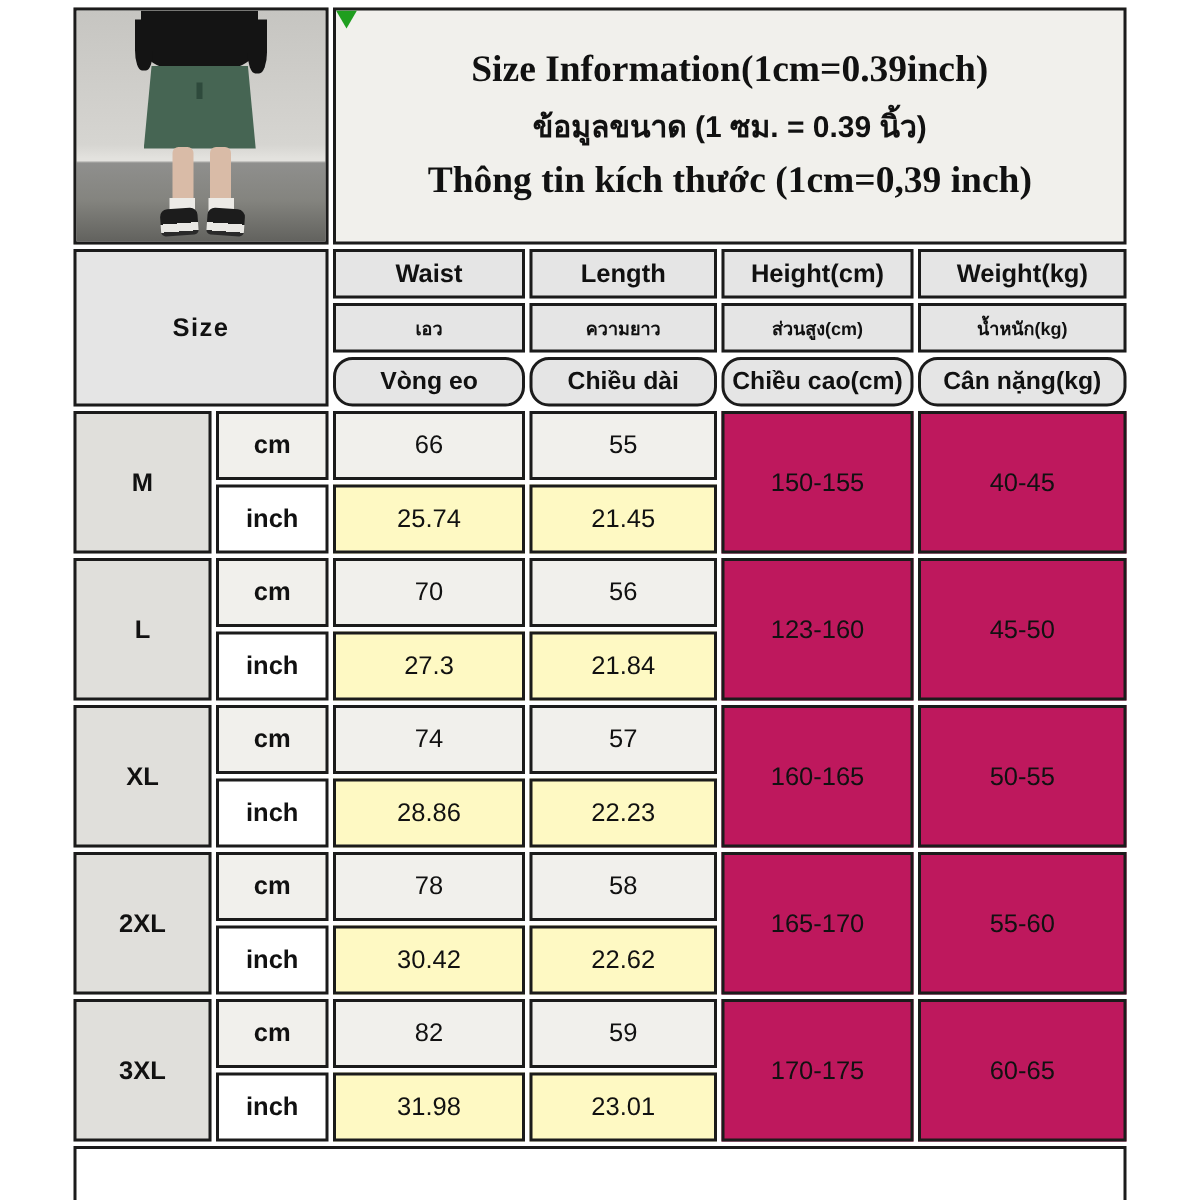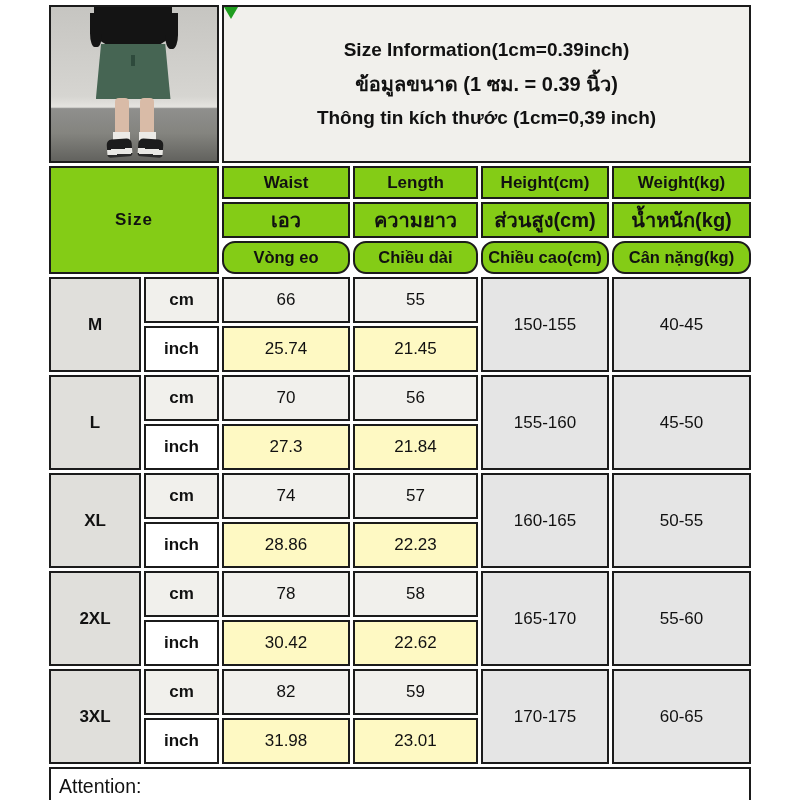--- a/index.html
+++ b/index.html
@@ -30,37 +30,37 @@
     font-size: 17px;
   }
   .col-sizelab { width: 92px; }
   .col-unit    { width: 75px; }
   .col-waist   { width: 128px; }
   .col-length  { width: 125px; }
   .col-height  { width: 128px; }
   .col-weight  { width: 139px; }
 
   tr.top-row td { height: 158px; }
-  tr.hdr td     { height: 33px; font-weight: bold; background: #84cc16; }
+  tr.hdr td     { height: 33px; font-weight: bold; background: #e5e5e5; }
   tr.r-cm td, tr.r-inch td { height: 46px; }
 
   td.title-cell {
     background: #f1f0ec;
     position: relative;
     padding: 0 6px;
   }
   .title-lines {
     height: 100%;
     display: flex;
     flex-direction: column;
     align-items: center;
     justify-content: center;
     gap: 7px;
   }
-  .title-en, .title-vi { font-size: 19px; font-weight: bold; }
+  .title-en, .title-vi { font-size: 25px; font-weight: bold; font-family: Liberation Serif, serif; }
   .title-th { font-size: 20px; font-weight: bold; }
 
   .corner-marker {
     position: absolute;
     top: 0;
     left: 0;
     width: 0; height: 0;
     border-left: 7px solid transparent;
     border-right: 7px solid transparent;
     border-top: 12px solid #1f9e1f;
@@ -69,22 +69,22 @@
   td.size-cell {
     background: #e0dfdb;
     font-size: 38px;
     font-weight: bold;
     letter-spacing: 1px;
   }
   td.c-size { background: #e0dfdb; font-weight: bold; }
   td.c-unit { font-weight: bold; background: #ffffff; }
   td.c-val  { font-weight: normal; background: #fef9c3; }
   tr.r-cm td.c-unit, tr.r-cm td.c-val { background: #f1f0ec; }
-  td.c-range { background: #e5e5e5; font-weight: normal; margin-left: 46px; }
-  tr.hdr.hdr-th td { font-size: 20px; }
+  td.c-range { background: #be185d; font-weight: normal; margin-left: 46px; }
+  tr.hdr.hdr-th td { font-size: 12px; }
   tr.hdr.hdr-vi td { font-size: 16.5px; border-radius: 13px; }
 
   
   td.photo-cell { padding: 0; background: #c9c8c4; }
   .photo {
     position: relative;
     width: 100%;
     height: 154px;
     background: linear-gradient(#c6c5c1 0%, #d6d5d1 58%, #e3e2de 64%, #e3e2de 65%, #8f8f8d 66%, #84847f 82%, #62625e 100%);
     overflow: hidden;
@@ -199,21 +199,21 @@
       <td class="c-unit">inch</td>
       <td class="c-val">25.74</td>
       <td class="c-val">21.45</td>
     </tr>
 
     <tr class="r-cm">
       <td class="c-size" rowspan="2">L</td>
       <td class="c-unit">cm</td>
       <td class="c-val">70</td>
       <td class="c-val">56</td>
-      <td class="c-range" rowspan="2">155-160</td>
+      <td class="c-range" rowspan="2">123-160</td>
       <td class="c-range" rowspan="2">45-50</td>
     </tr>
     <tr class="r-inch">
       <td class="c-unit">inch</td>
       <td class="c-val">27.3</td>
       <td class="c-val">21.84</td>
     </tr>
 
     <tr class="r-cm">
       <td class="c-size" rowspan="2">XL</td>
@@ -253,15 +253,14 @@
     </tr>
     <tr class="r-inch">
       <td class="c-unit">inch</td>
       <td class="c-val">31.98</td>
       <td class="c-val">23.01</td>
     </tr>
   </tbody>
     </table>
 
   <div class="attention">
-    <div>Attention:</div>
   </div>
 </div>
 
 </body></html>

